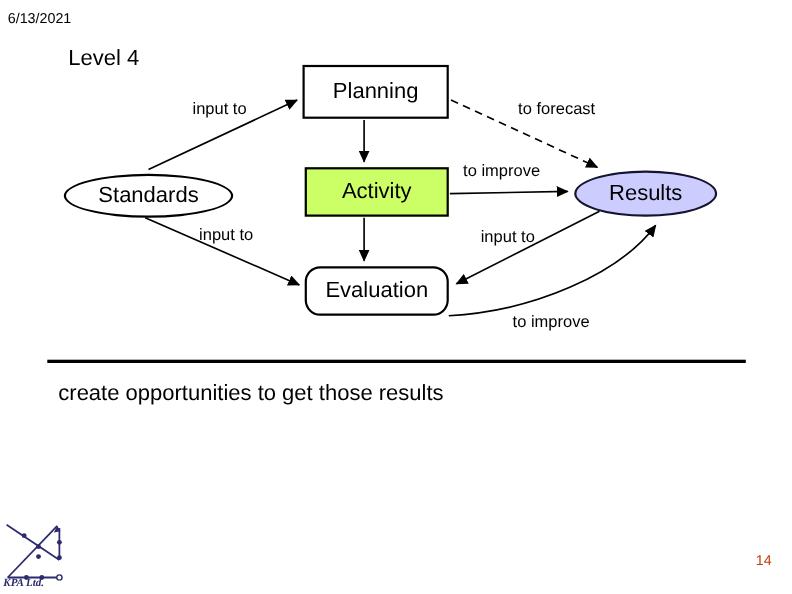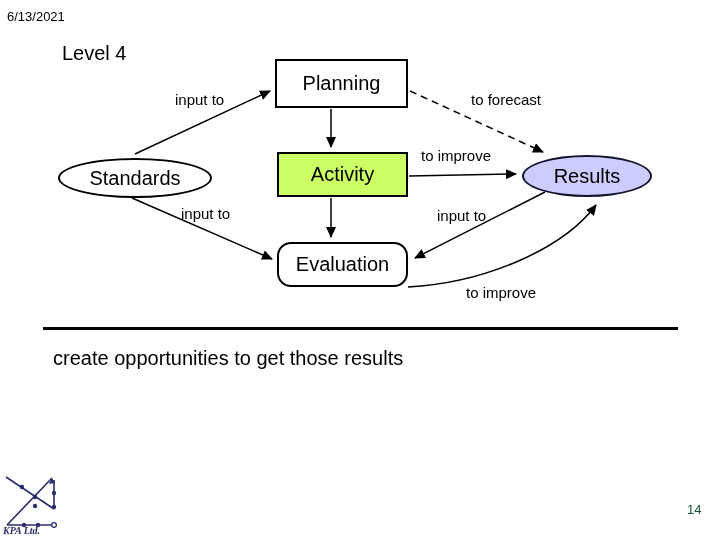--- a/index.html
+++ b/index.html
@@ -30,21 +30,21 @@
   #lbl-input-to-left{left:181px;top:205px;}
   #lbl-input-to-right{left:437px;top:207px;}
   #lbl-to-improve{left:466px;top:284px;}
   .divider{left:43px;top:327px;width:635px;height:3px;background:#000;}
   .body-text{left:53px;top:345px;font-size:20px;line-height:27px;}
   .logo{left:2px;top:468px;width:60px;height:60px;z-index:2;}
   .logo-text{
     left:3px;top:525px;font-family:"Liberation Serif","DejaVu Serif",serif;
     font-style:italic;font-weight:bold;font-size:10px;color:var(--logo-navy,#2b2b6e);
   }
-  .page-number{left:687px;top:502px;font-size:13px;color:#14532d;}
+  .page-number{left:687px;top:502px;font-size:13px;color:#c2410c;}
   svg .stroke{stroke:#000;stroke-width:1.5;fill:none;}
   svg .dashed{stroke-dasharray:7 5;}
 </style>
 </head>
 <body>
 
 <div class="slide">
 
   <div class="abs date">6/13/2021</div>
   <div class="abs title">Level 4</div>

